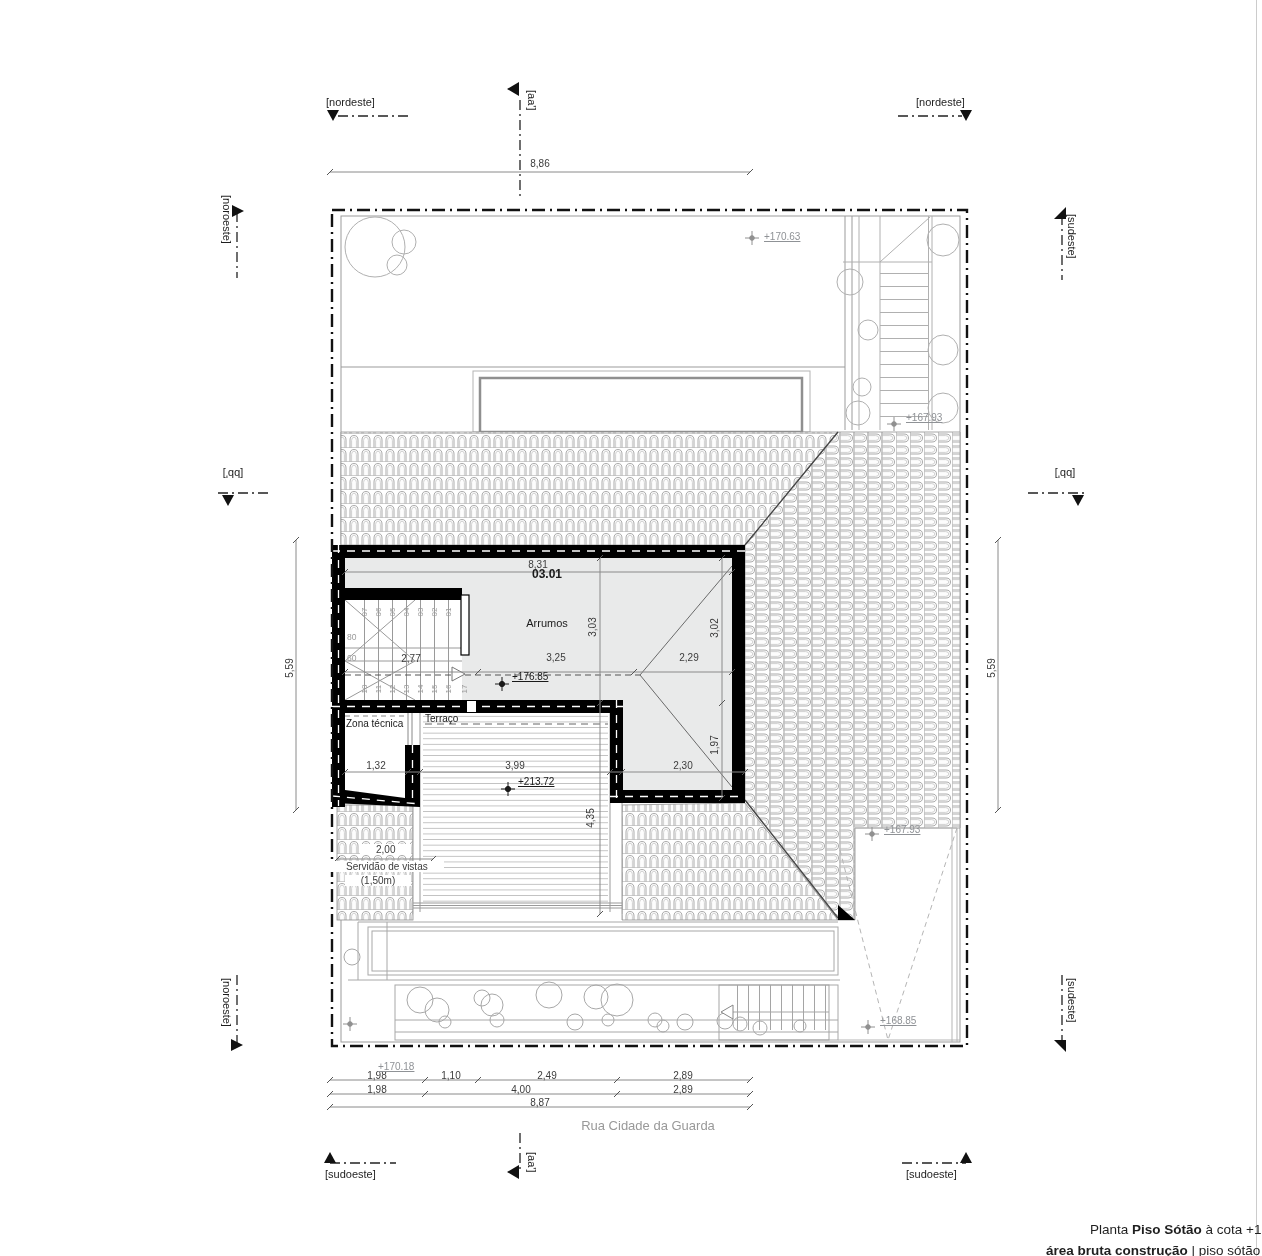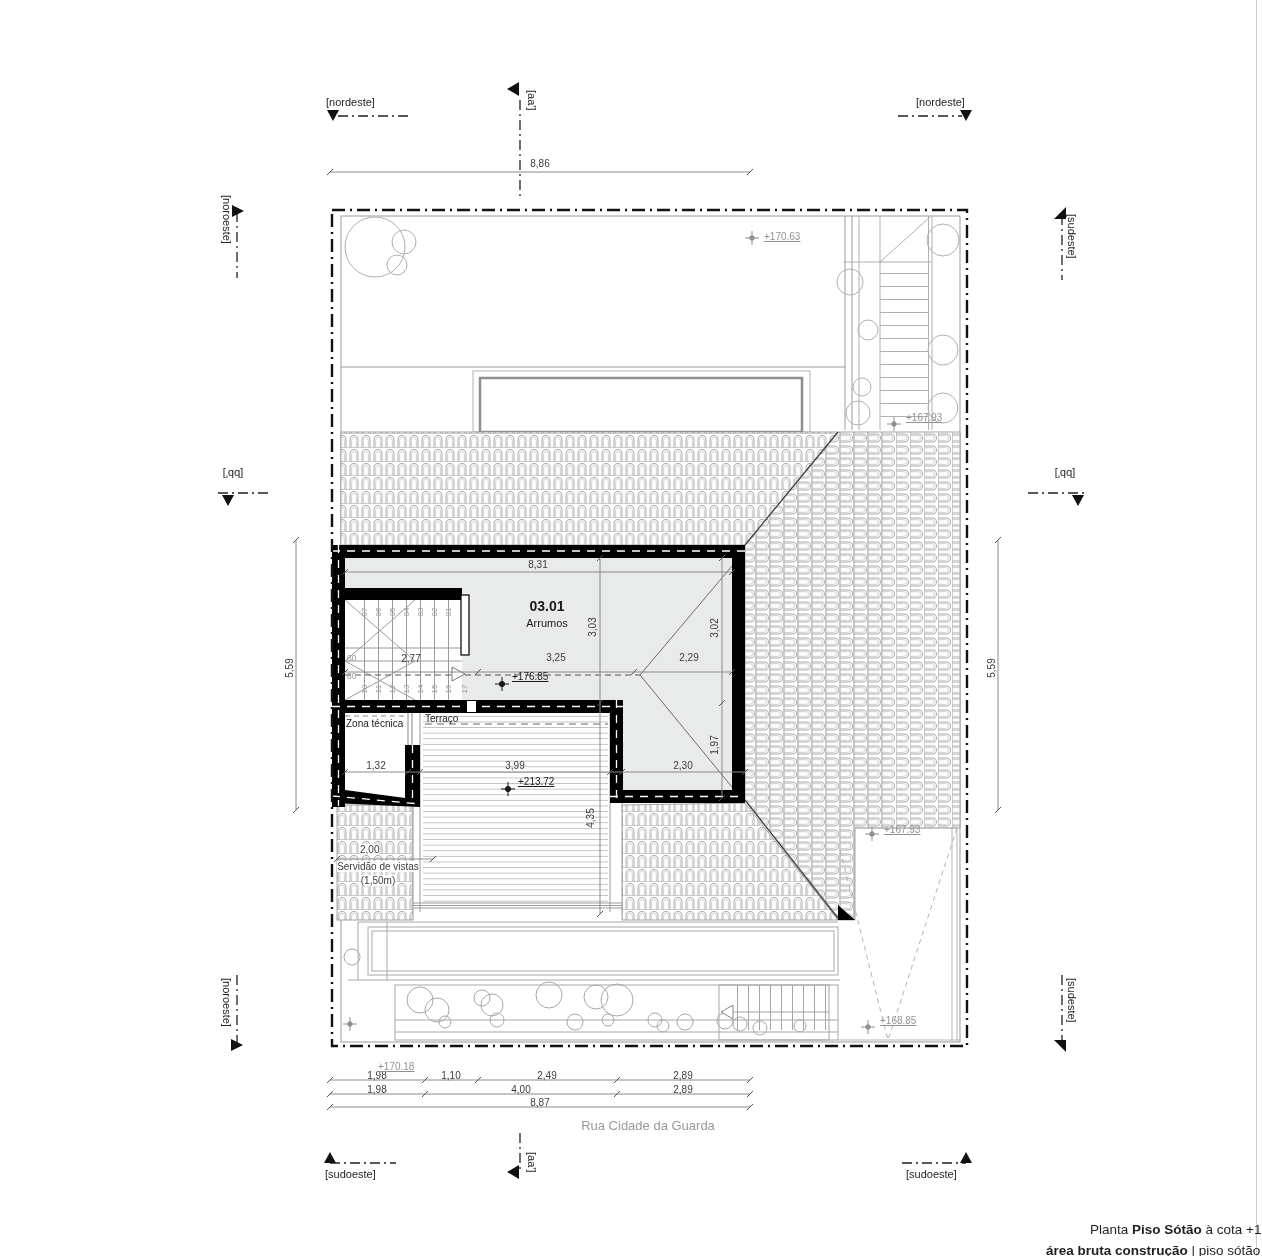--- a/index.html
+++ b/index.html
@@ -8,21 +8,21 @@
   #sheet svg{position:absolute;left:0;top:0;}
   .t{position:absolute;font-size:10px;line-height:12px;color:#3c3c3c;white-space:nowrap;}
   .c{text-align:center;}
   .lbl{font-size:11px;color:#1e1e1e;}
   .rot90{transform:rotate(90deg);transform-origin:0 0;}
   .rotm90{transform:rotate(-90deg);}
   .rot180{transform:rotate(180deg);}
   .lvl{color:#8f9296;text-decoration:underline;font-size:10px;}
   .lvld{color:#1a1a1a;text-decoration:underline;font-size:10px;}
   .stn{font-size:8px;color:#9a9a9a;width:20px;text-align:center;}
-  .halo{background:#fff;padding:0 0;}
+  .halo{background:#fff;padding:0 16px;}
   .grey{color:#999;}
   .title-line{position:absolute;font-size:13.5px;color:#1f1f1f;white-space:nowrap;}
   .b{font-weight:bold;}
 </style>
 </head>
 <body>
 
 <div id="sheet">
 
 <svg width="1262" height="1256" viewBox="0 0 1262 1256">
@@ -331,21 +331,21 @@
 
 <div class="t c" style="left:352px;top:1070px;width:50px;">1,98</div>
 <div class="t c" style="left:426px;top:1070px;width:50px;">1,10</div>
 <div class="t c" style="left:522px;top:1070px;width:50px;">2,49</div>
 <div class="t c" style="left:658px;top:1070px;width:50px;">2,89</div>
 <div class="t c" style="left:352px;top:1084px;width:50px;">1,98</div>
 <div class="t c" style="left:496px;top:1084px;width:50px;">4,00</div>
 <div class="t c" style="left:658px;top:1084px;width:50px;">2,89</div>
 <div class="t c" style="left:515px;top:1097px;width:50px;">8,87</div>
 
-<div class="t c b" style="left:507px;top:600px;width:80px;font-size:14px;color:#1a1a1a;">03.01</div>
+<div class="t c b" style="left:507px;top:568px;width:80px;font-size:12px;color:#1a1a1a;">03.01</div>
 <div class="t c" style="left:507px;top:617px;width:80px;font-size:11px;color:#1a1a1a;">Arrumos</div>
 <div class="t" style="left:346px;top:718px;color:#1a1a1a;text-align:right;">Zona técnica</div>
 <div class="t" style="left:425px;top:713px;color:#1a1a1a;">Terraço</div>
 <div class="t c" style="left:330px;top:861px;width:96px;"><span class="halo">Servidão de vistas</span></div>
 <div class="t c" style="left:330px;top:875px;width:96px;"><span class="halo">(1,50m)</span></div>
 
 <div class="t lvl" style="left:764px;top:231px;">+170.63</div>
 <div class="t lvl" style="left:906px;top:412px;">+167.93</div>
 <div class="t lvld" style="left:512px;top:671px;">+176.85</div>
 <div class="t lvld" style="left:518px;top:776px;">+213.72</div>
@@ -361,21 +361,21 @@
 <div class="t stn rotm90" style="left:425px;top:606px;">02</div>
 <div class="t stn rotm90" style="left:439px;top:606px;">01</div>
 <div class="t stn rotm90" style="left:355px;top:683px;">10</div>
 <div class="t stn rotm90" style="left:369px;top:683px;">11</div>
 <div class="t stn rotm90" style="left:383px;top:683px;">12</div>
 <div class="t stn rotm90" style="left:397px;top:683px;">13</div>
 <div class="t stn rotm90" style="left:411px;top:683px;">14</div>
 <div class="t stn rotm90" style="left:425px;top:683px;">15</div>
 <div class="t stn rotm90" style="left:439px;top:683px;">16</div>
 <div class="t stn rotm90" style="left:455px;top:683px;">17</div>
-<div class="t" style="left:347px;top:670px;font-size:8.5px;color:#9a9a9a;">80</div>
+<div class="t" style="left:347px;top:631px;font-size:8.5px;color:#9a9a9a;">80</div>
 <div class="t" style="left:347px;top:652px;font-size:8.5px;color:#9a9a9a;">60</div>
 
 <div class="t c grey" style="left:548px;top:1120px;width:200px;font-size:13px;">Rua Cidade da Guarda</div>
 
 <div class="title-line" style="left:1090px;top:1222px;">
   <span>Planta</span>
   <span class="b">Piso Sótão</span>
   <span>à cota +178</span>
 </div>
 <div class="title-line" style="left:1046px;top:1243px;">

